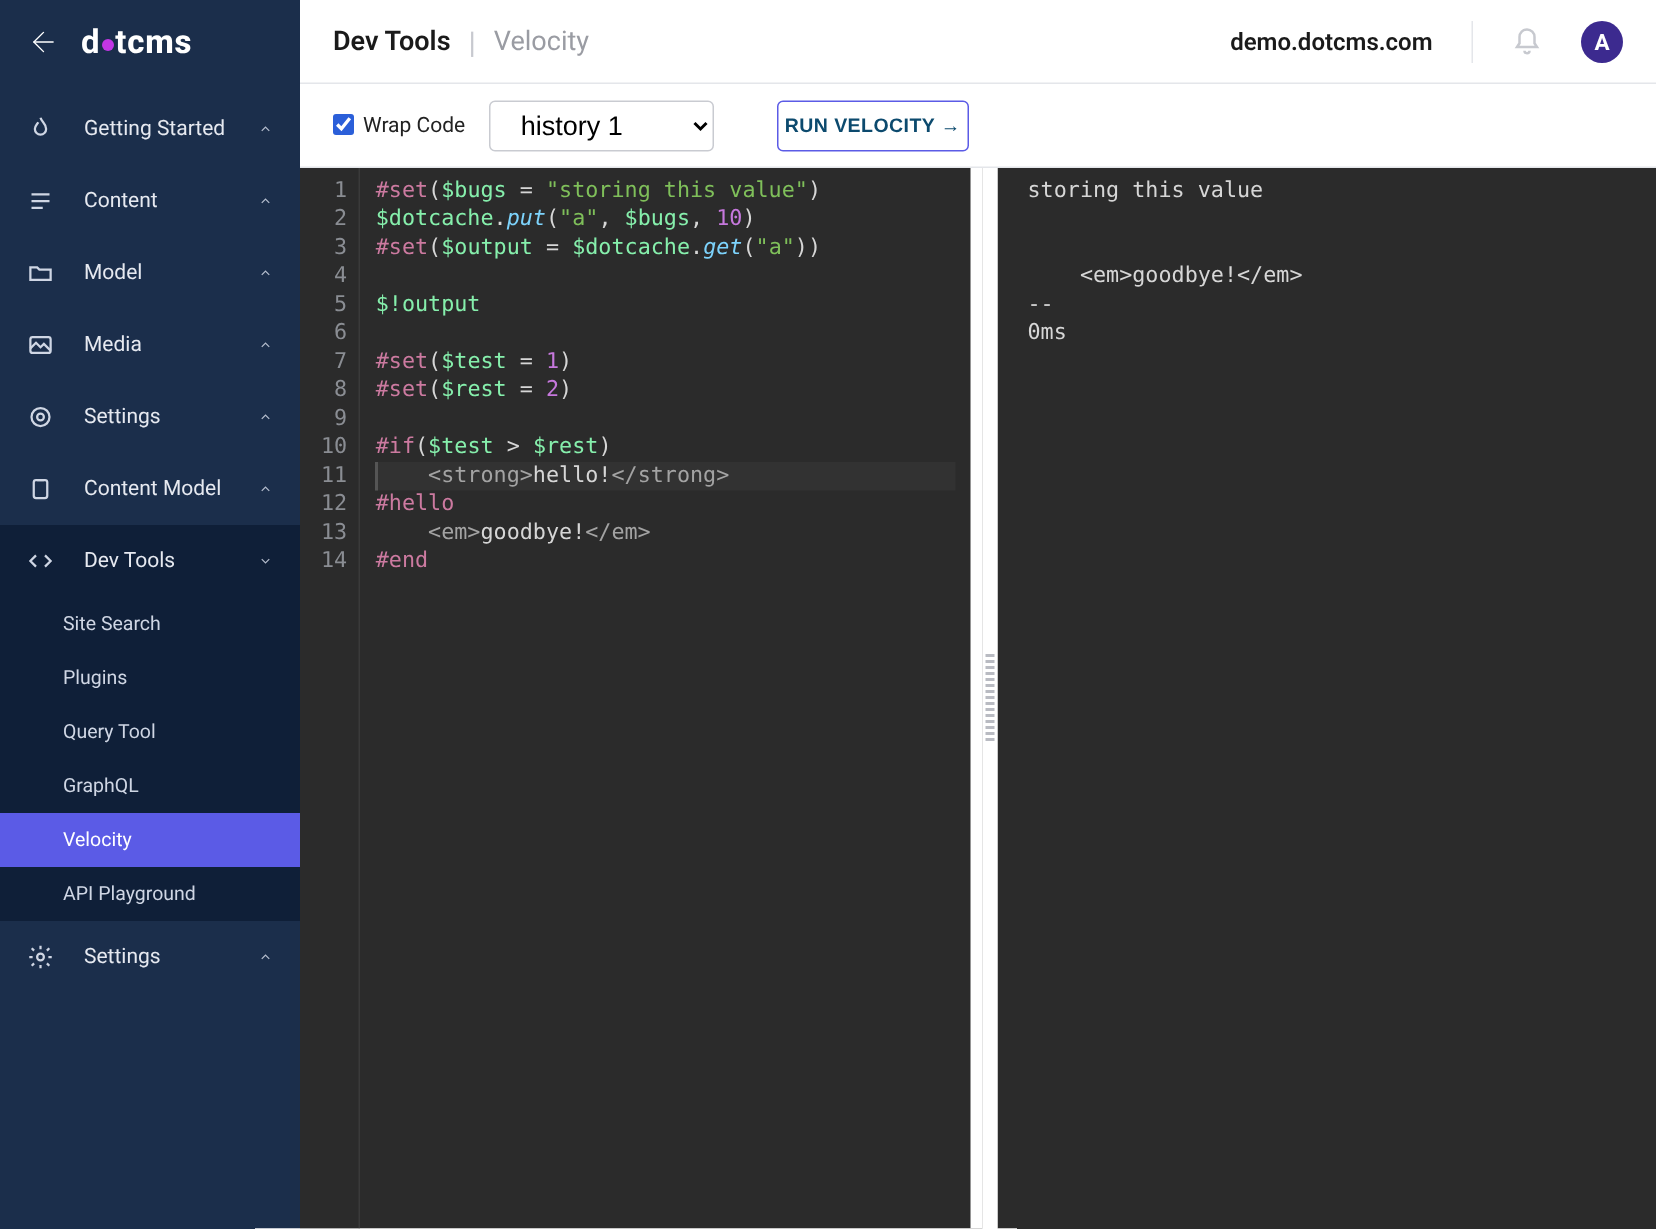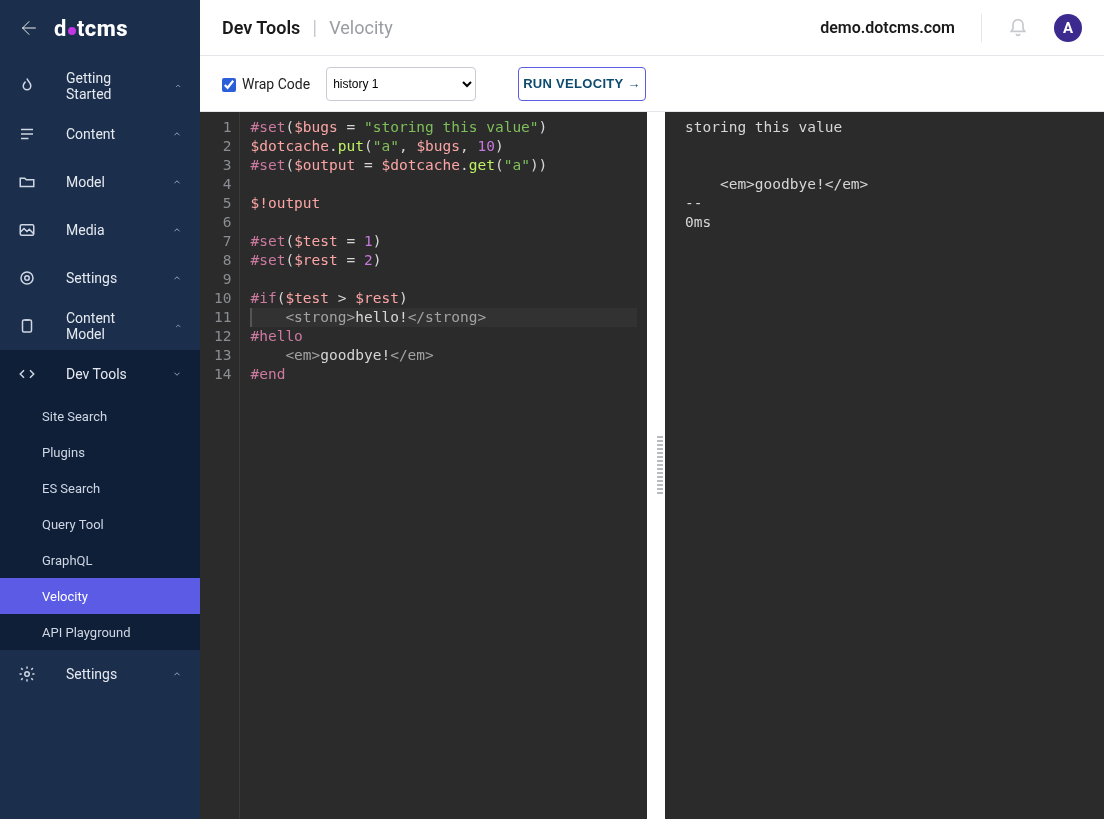--- a/index.html
+++ b/index.html
@@ -15,21 +15,21 @@
     height: 56px; display:flex; align-items:center; gap:14px; padding:0 18px;
   }
   .back-arrow { width:22px; height:22px; stroke:#fff; cursor:pointer; }
   .logo { display:flex; align-items:baseline; font-weight:700; font-size:22px; letter-spacing:.5px; }
   .logo .accent { display:inline-block; width:8px;height:8px;border-radius:50%;background:#c336e5; margin:0 1px; transform:translateY(-1px);}
   .logo .cms { font-weight:800; }
 
   .nav { list-style:none; display:flex; flex-direction:column; padding-top:6px;}
   .nav-item {
     display:flex; align-items:center; height:48px; padding:0 18px;
-    cursor:pointer; color:#e6e9f0; gap:30px; position:relative;
+    cursor:pointer; color:#e6e9f0; gap:20px; position:relative;
   }
   .nav-item .chev { margin-left:auto; width:10px;height:10px; opacity:.85;}
   .nav-item.active-parent { background:#0f1f38; }
   .subnav { list-style:none; background:#0f1f38; }
   .subnav li { height:36px; display:flex; align-items:center; padding-left:42px; cursor:pointer; color:#cfd6e4; font-size:13px;}
   .subnav li.selected { background:#5b5be6; color:#fff; }
   .icon { width:18px; height:18px; flex:0 0 18px; }
   .icon svg { width:100%; height:100%; stroke:#cfd6e4; fill:none; stroke-width:2; }
 
   
@@ -45,25 +45,25 @@
   .site-label { font-size:16px; font-weight:600; color:#1a1a1a; }
   .vline { width:1px; height:28px; background:#e4e6ea;}
   .bell { width:20px;height:20px; stroke:#c7c9cf; fill:none; stroke-width:2; cursor:pointer;}
   .avatar { width:28px;height:28px;border-radius:50%;background:#3c2a8f;color:#fff;
     display:flex;align-items:center;justify-content:center;font-weight:700;font-size:15px; cursor:pointer;}
 
   .toolbar {
     height:56px; display:flex; align-items:center; gap:16px; padding:0 22px;
     border-bottom:1px solid #e4e6ea;
   }
-  .wrap-check { display:flex; align-items:flex-end; gap:6px; font-size:14px; color:#222;}
+  .wrap-check { display:flex; align-items:flex-start; gap:6px; font-size:14px; color:#222;}
   .wrap-check input { accent-color:#2b5fd9; width:14px;height:14px;}
   .history-select {
-    height:34px; border:1px solid #c9cbd1; border-radius:4px; padding:0 26px 0 2px;
-    font-size:12px; background:#fff; appearance:auto; min-width:150px;
+    height:34px; border:1px solid #c9cbd1; border-radius:4px; padding:0 26px 0 16px;
+    font-size:18px; background:#fff; appearance:auto; min-width:150px;
   }
   .run-btn {
     margin-left:26px;
     height:34px; padding:0 4px; border:1px solid #5b5be6; color:#0c4a6e;
     background:#fff; border-radius:4px; font-size:13px; font-weight:600; letter-spacing:.3px;
     cursor:pointer;
   }
 
   .workspace { flex:1; display:flex; min-height:0; }
   .editor-pane, .output-pane {
@@ -82,25 +82,25 @@
     background:#2b2b2b; color:#8a8d93; text-align:right;
     padding:6px 8px 0 14px; user-select:none; border-right:1px solid #3a3a3a;
   }
   .gutter div { height:19px; }
   .code { padding:6px 10px 0 10px; flex:1; }
   .code .row { height:19px; white-space:pre; }
   .code .row.hl { background:#323232; box-shadow:inset 2px 0 0 #555; }
 
   
   .dir   { color:#cc7aa0; }          
-  .var   { color:#fca5a5; }          
+  .var   { color:#86efac; }          
   .op    { color:#d6d6d6; }
   .str   { color:#7fbf5a; }          
   .num   { color:#c678dd; }          
-  .fn    { color:#bef264; }          
+  .fn    { color:#7dd3fc;font-style:italic; }          
   .tag   { color:#a3a3a3; }          
   .txt   { color:#d6d6d6; }
 </style>
 </head>
 <body>
 
 <aside class="sidebar">
   <div class="sidebar-header">
     <svg class="back-arrow" viewBox="0 0 24 24" fill="none" stroke-linecap="round" stroke-linejoin="round">
         <path d="M19 12H5"></path>
@@ -180,23 +180,20 @@
       <svg class="chev" viewBox="0 0 24 24" stroke="#cfd6e4" fill="none" stroke-width="2">
           <path d="M6 9l6 6 6-6"></path>
         </svg>
     </li>
     <ul class="subnav">
       <li>
           <span>Site Search</span>
         </li>
       <li>
           <span>Plugins</span>
-        </li>
-      <li>
-          <span>ES Search</span>
         </li>
       <li>
           <span>Query Tool</span>
         </li>
       <li>
           <span>GraphQL</span>
         </li>
       <li class="selected">
           <span>Velocity</span>
         </li>

